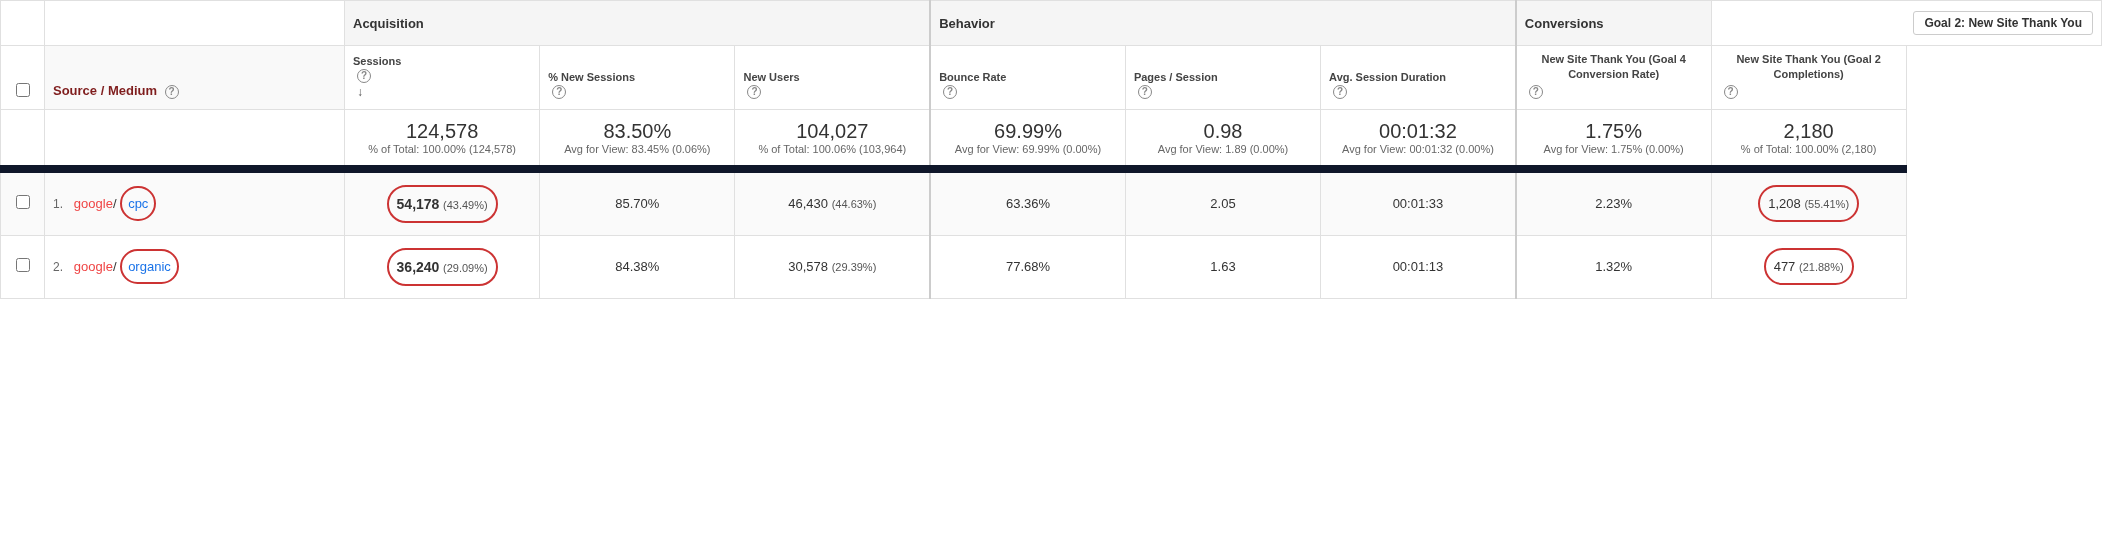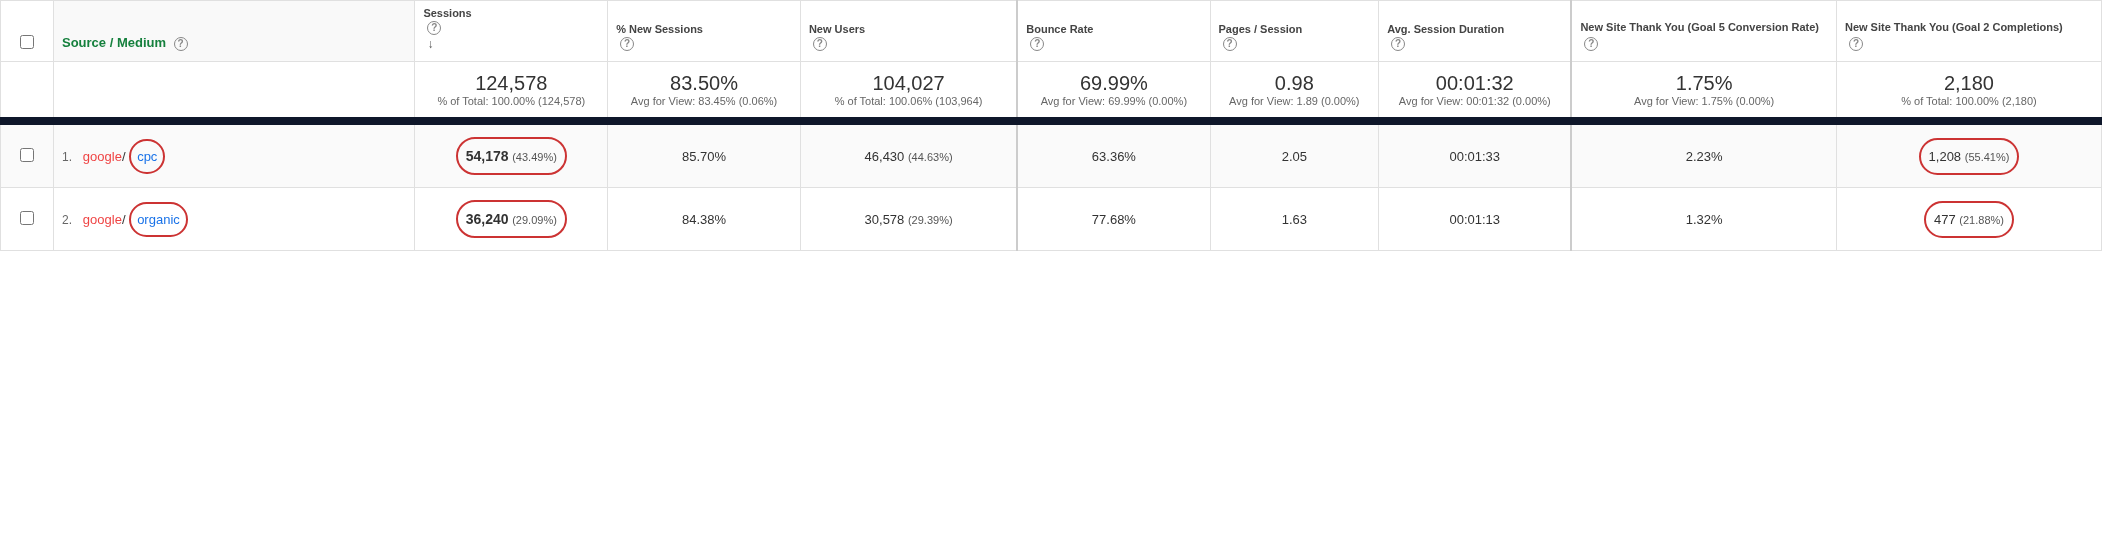--- a/index.html
+++ b/index.html
@@ -46,21 +46,21 @@
       color: #444;
       vertical-align: bottom;
       padding-bottom: 10px;
     }
     .col-header th:first-child {
       background: #fff;
     }
     .source-medium-header {
       font-weight: bold;
       font-size: 13px;
-      color: #15803d;
+      color: #7f1d1d;
     }
     .help-icon {
       display: inline-block;
       width: 14px;
       height: 14px;
       border-radius: 50%;
       border: 1px solid #888;
       text-align: center;
       line-height: 12px;
       font-size: 10px;
@@ -170,20 +170,36 @@
       gap: 2px;
     }
   </style>
 </head>
 <body>
 
 <div class="table-wrapper">
   <table>
 
     <thead>
+      <tr class="header-group-row">
+        <th class="no-bg" style="background:#fff; border-right:none; border-bottom:1px solid #e0e0e0;"></th>
+        <th class="no-bg" style="background:#fff; border-right: 1px solid #e0e0e0; border-bottom:1px solid #e0e0e0;"></th>
+        <th colspan="3" class="acq-span" style="text-align:left; border-right: 2px solid #ccc;">
+          <span>Acquisition</span>
+        </th>
+        <th colspan="3" class="beh-span" style="text-align:left; border-right: 2px solid #ccc;">
+          <span>Behavior</span>
+        </th>
+        <th class="conv-span" style="text-align:left;">
+          <span>Conversions</span>
+        </th>
+        <th colspan="2" style="background:#fff; text-align:right; padding-right:8px; border-left: 1px solid #e0e0e0;">
+          <span class="goal-tab">Goal 2: New Site Thank You</span>
+        </th>
+      </tr>
 
       <tr class="col-header">
         <th style="background:#fff;">
           <input type="checkbox" style="">
         </th>
         <th style="background:#f9f9f9; text-align:left; font-size:13px;">
           <span class="source-medium-header">Source / Medium</span>
           <span class="help-icon">?</span>
         </th>
         <th class="col-sessions">
@@ -218,21 +234,21 @@
           </div>
         </th>
         <th class="col-avg-session" style="border-right: 2px solid #ccc;">
           <div class="col-header-inner">
             <span>Avg. Session Duration</span>
             <span class="help-icon">?</span>
           </div>
         </th>
         <th class="col-goal2-rate">
           <div class="col-header-inner">
-            <span style="font-size:11px; line-height:1.4;">New Site Thank You (Goal 5 Conversion Rate)</span>
+            <span style="font-size:11px; line-height:1.4;">New Site Thank You (Goal 4 Conversion Rate)</span>
             <span class="help-icon">?</span>
           </div>
         </th>
         <th class="col-goal2-completions">
           <div class="col-header-inner">
             <span style="font-size:11px; line-height:1.4;">New Site Thank You (Goal 2 Completions)</span>
             <span class="help-icon">?</span>
           </div>
         </th>
       </tr>

